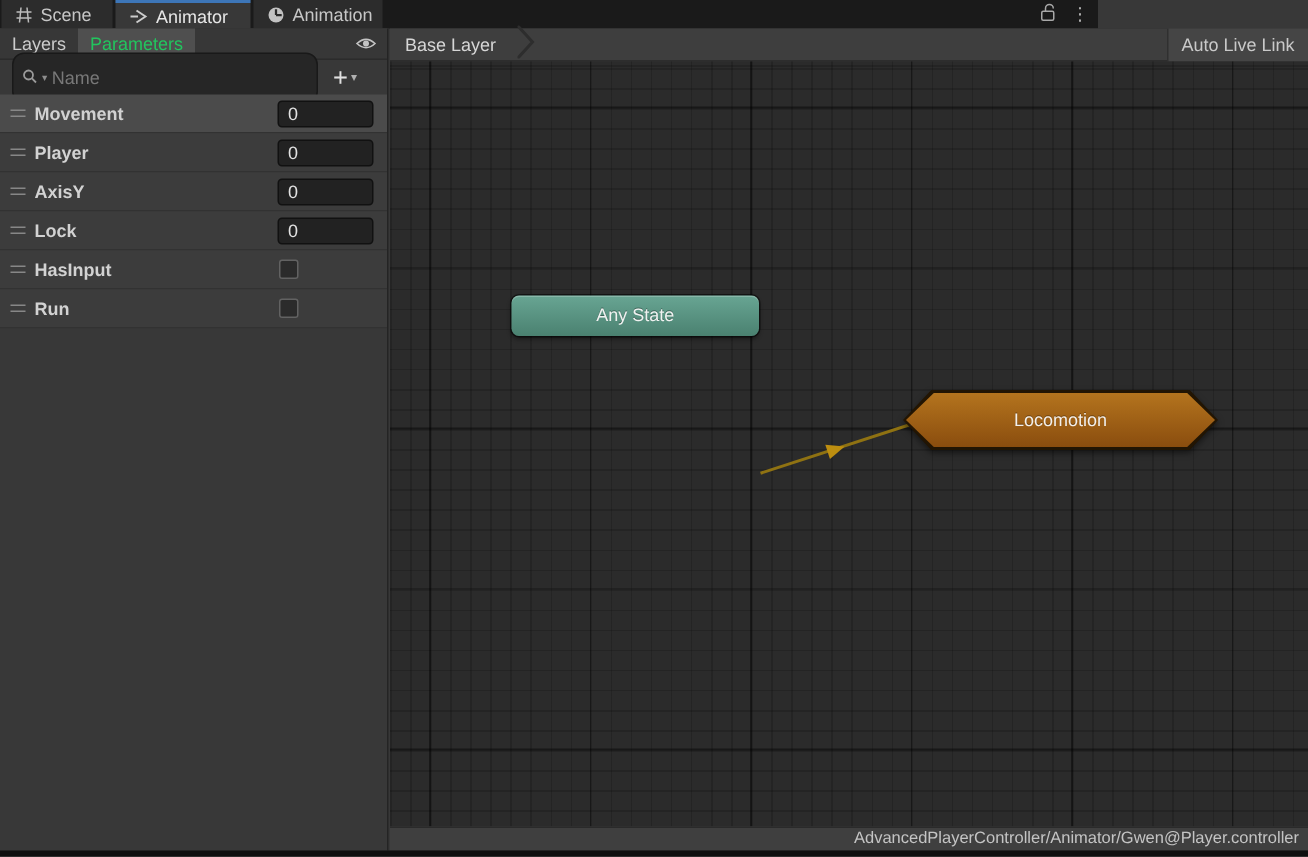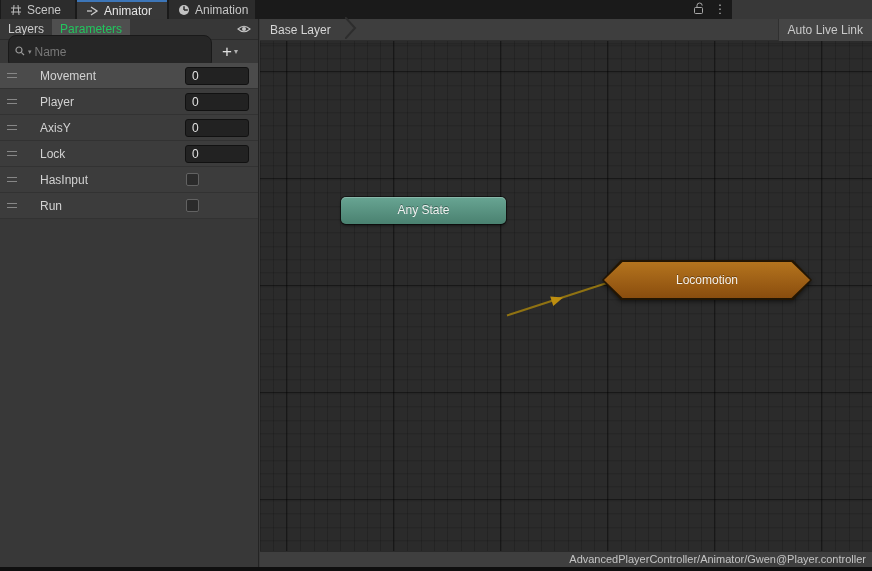--- a/index.html
+++ b/index.html
@@ -38,21 +38,21 @@
   .addwrap { display:flex; align-items:center; margin-left:10px; gap:2px; }
   .plus { color:#e0e0e0; font-size:17px; line-height:16px; }
   .add-caret { color:#b0b0b0; font-size:8px; }
 
   .param-rows { position:absolute; left:0; top:44px; width:100%; }
   .prow { position:relative; height:26px; background:#3c3c3c; border-bottom:1px solid #323232;
           display:flex; align-items:center; }
   .prow.selected { background:#4b4b4b; }
   .handle { width:10px; height:5px; border-top:1px solid #878787; border-bottom:1px solid #878787;
             margin-left:7px; }
-  .pname { margin-left:23px; color:#d2d2d2; }
+  .pname { margin-left:6px; color:#d2d2d2;font-weight:bold; }
   .pval { position:absolute; left:185px; top:4px; width:64px; height:18px; background:#222222;
           border:1px solid #111111; border-radius:3px; color:#e2e2e2; line-height:16px; padding-left:6px; }
   .pcheck { position:absolute; left:186px; top:6px; width:13px; height:13px; background:#2b2b2b;
             border:1px solid #626262; border-radius:2px; }
 
   
   .graph { position:absolute; left:260px; top:19px; width:612px; height:540px; background:#2b2b2b; }
   .crumbbar { position:absolute; left:0; top:0; width:100%; height:22px; background:#3e3e3e;
               border-bottom:1px solid #2d2d2d; display:flex; align-items:center; }
   .crumb { padding-left:10px; color:#d6d6d6; line-height:22px; }

